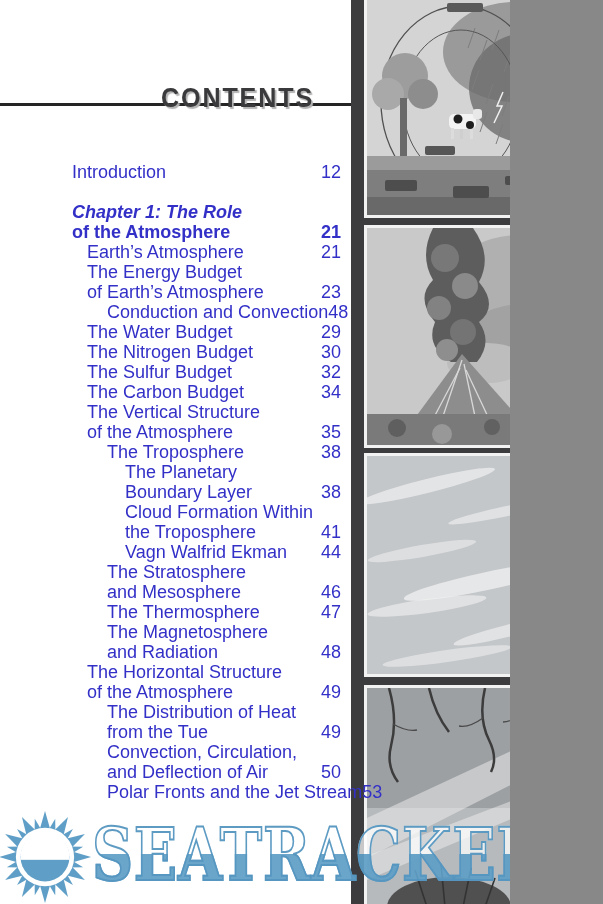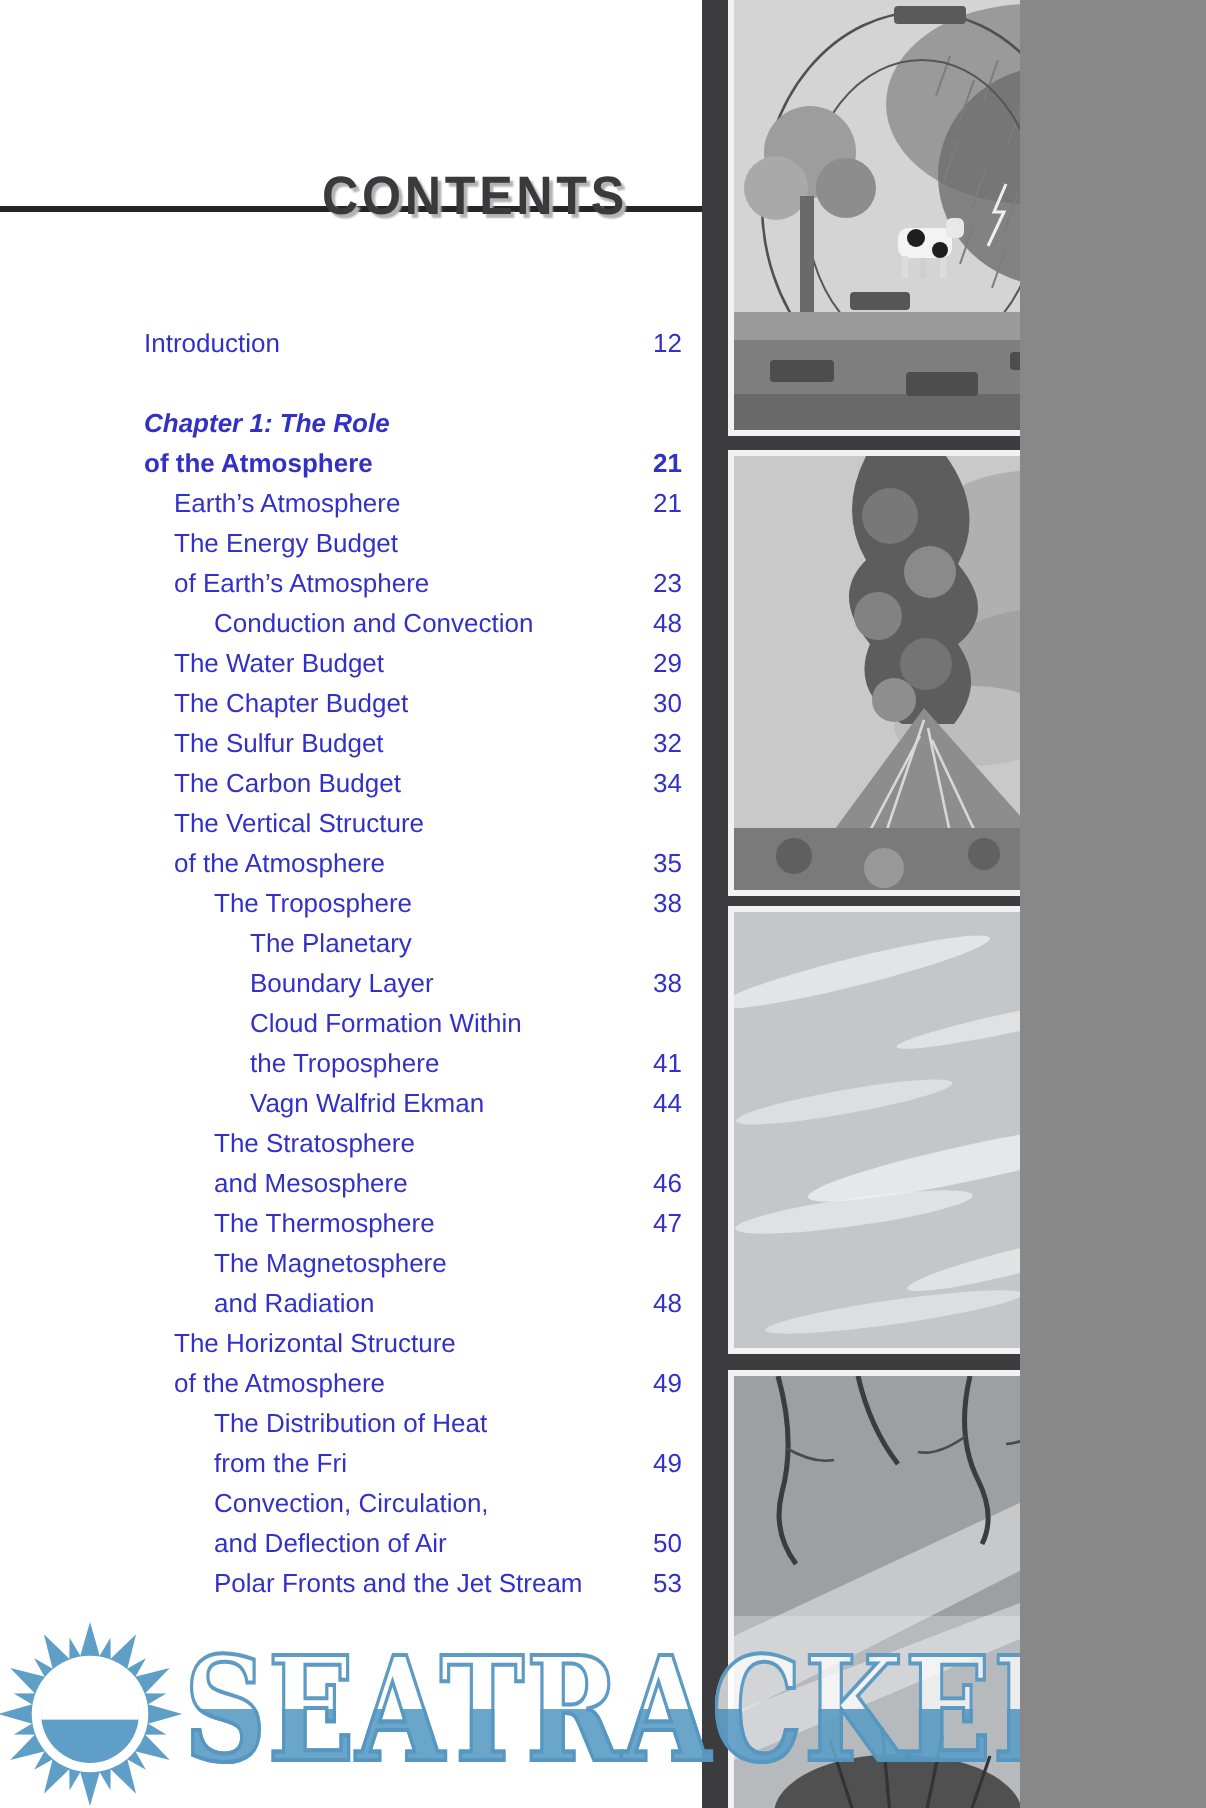--- a/index.html
+++ b/index.html
@@ -9,21 +9,21 @@
   
   .rule{position:absolute;left:0;top:103px;width:351px;height:3px;background:#252525;z-index:1;}
   .heading{position:absolute;left:161px;top:84px;z-index:2;
            font-size:27px;line-height:28px;font-weight:600;letter-spacing:2px;
            color:var(--heading_gray,#3a3a3c);
            transform:scaleX(0.93);transform-origin:left center;
            text-shadow:2px 2px 1px #b3b3b3;}
 
   
   .toc{position:absolute;left:72px;top:162px;width:269px;z-index:2;
-       color:var(--toc_blue,#3330c8);font-size:13px;}
+       color:var(--toc_blue,#3330c8);font-size:18px;}
   .row{height:20px;line-height:20px;display:flex;justify-content:space-between;
        white-space:nowrap;}
   .row .pg{text-align:right;}
   .i1{padding-left:15px;} .i2{padding-left:35px;} .i3{padding-left:53px;}
   .bold{font-weight:bold;} .italic .lbl{}
   .gap{margin-top:20px;font-style:italic;}
 
   
   .sidebar{position:absolute;left:351px;top:0;width:212px;height:904px;
            background:var(--sidebar_gray,#3c3c3e);z-index:1;}
@@ -89,21 +89,21 @@
       </div>
     <div class="row i2">
         <span class="lbl">Conduction and Convection</span>
         <span class="pg">48</span>
       </div>
     <div class="row i1">
         <span class="lbl">The Water Budget</span>
         <span class="pg">29</span>
       </div>
     <div class="row i1">
-        <span class="lbl">The Chapter Budget</span>
+        <span class="lbl">The Nitrogen Budget</span>
         <span class="pg">30</span>
       </div>
     <div class="row i1">
         <span class="lbl">The Sulfur Budget</span>
         <span class="pg">32</span>
       </div>
     <div class="row i1">
         <span class="lbl">The Carbon Budget</span>
         <span class="pg">34</span>
       </div>
@@ -165,21 +165,21 @@
       </div>
     <div class="row i1">
         <span class="lbl">of the Atmosphere</span>
         <span class="pg">49</span>
       </div>
     <div class="row i2">
         <span class="lbl">The Distribution of Heat</span>
         <span class="pg"></span>
       </div>
     <div class="row i2">
-        <span class="lbl">from the Fri</span>
+        <span class="lbl">from the Tue</span>
         <span class="pg">49</span>
       </div>
     <div class="row i2">
         <span class="lbl">Convection, Circulation,</span>
         <span class="pg"></span>
       </div>
     <div class="row i2">
         <span class="lbl">and Deflection of Air</span>
         <span class="pg">50</span>
       </div>

